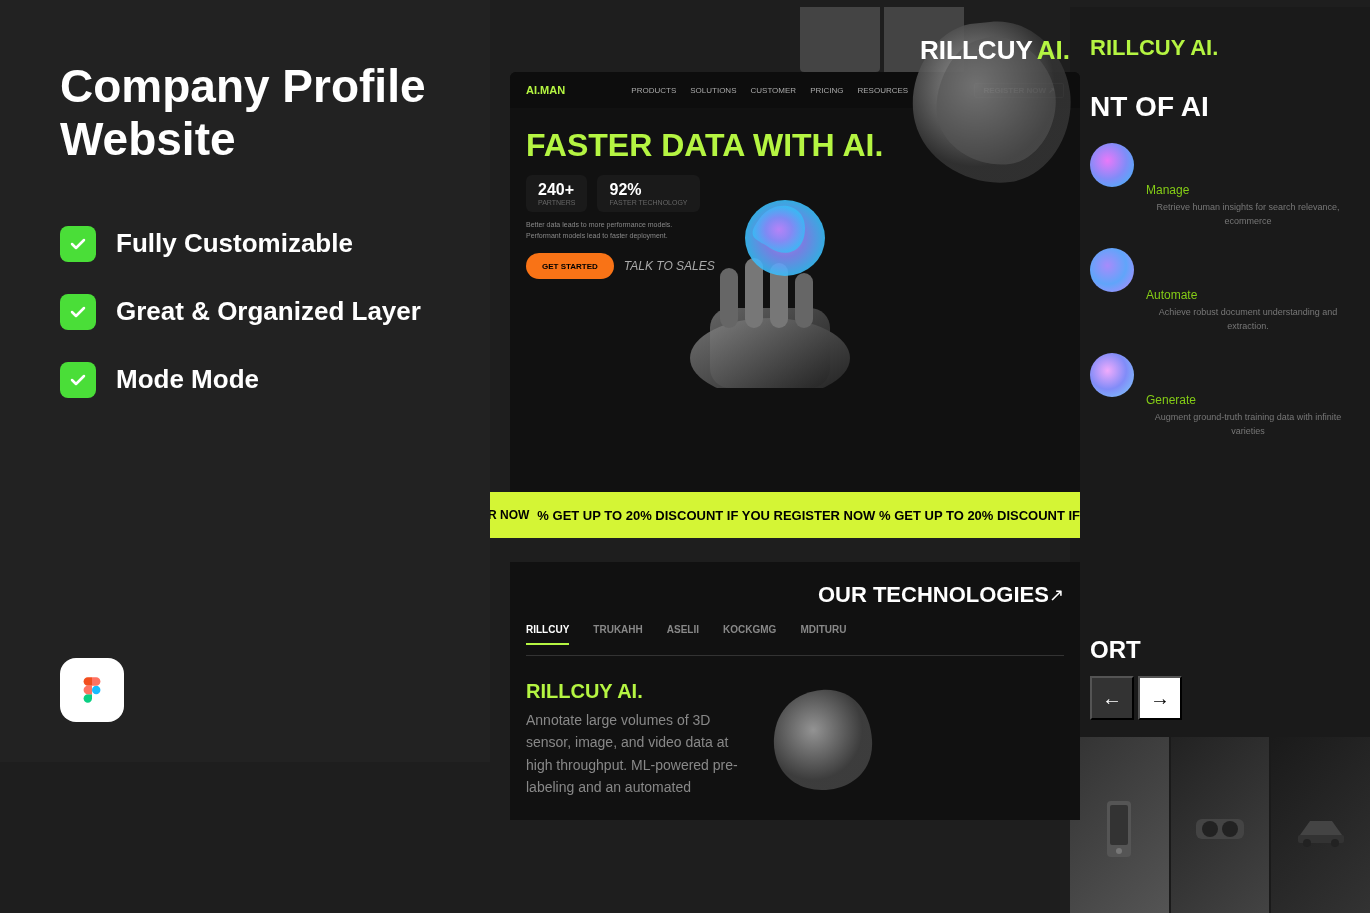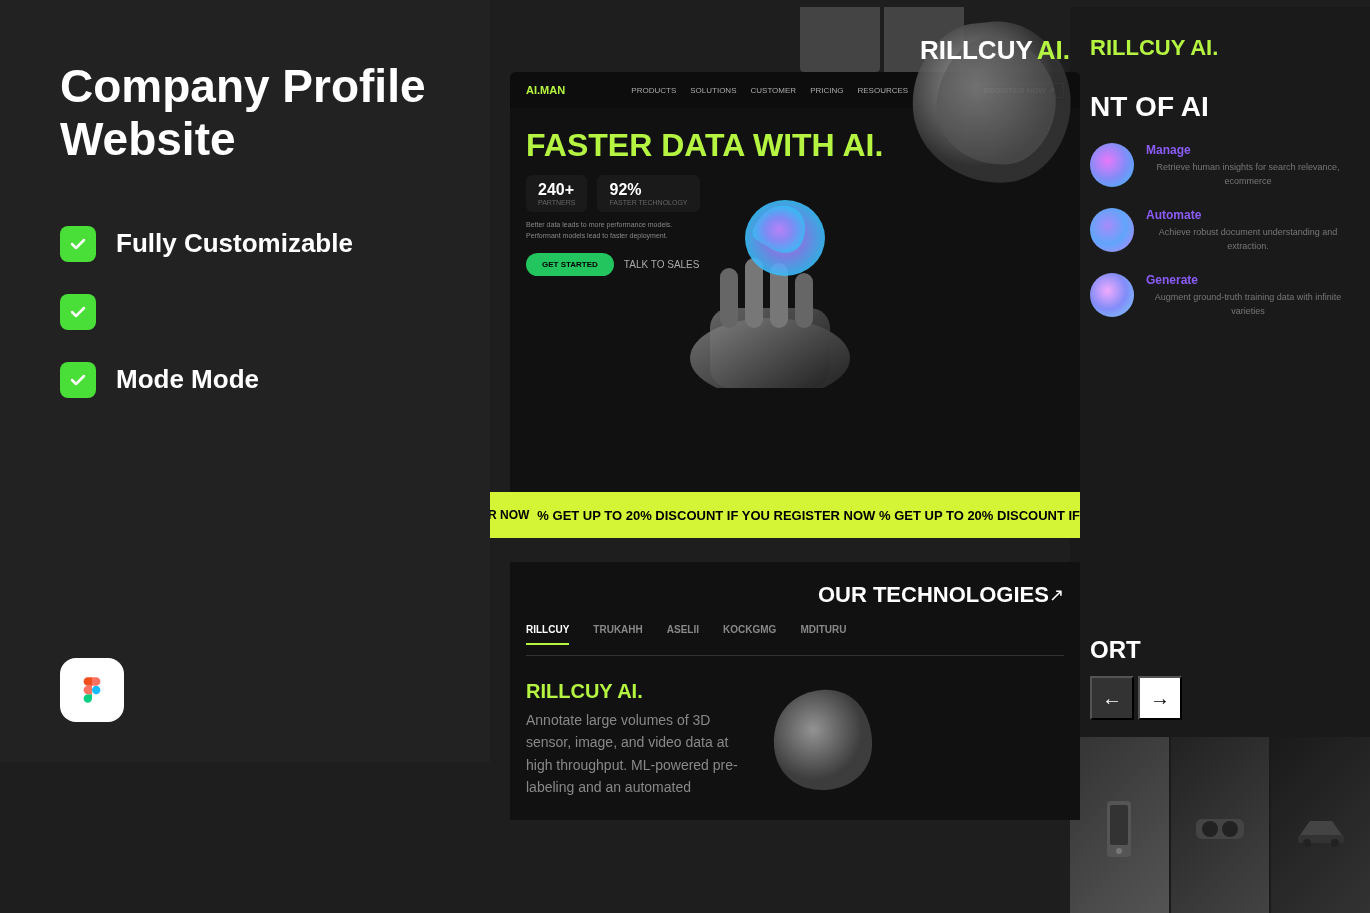--- a/index.html
+++ b/index.html
@@ -211,37 +211,38 @@
 
     .hero-buttons {
       display: flex;
       gap: 10px;
       margin-top: 12px;
       position: relative;
       z-index: 2;
     }
 
     .btn-get-started {
-      background: #22c55e;
+      background: #f97316;
       color: #000000;
       font-size: 8px;
       font-weight: 700;
       padding: 6px 16px;
       border-radius: 20px;
       border: none;
       cursor: pointer;
     }
 
     .btn-talk {
       background: transparent;
       color: #aaaaaa;
-      font-size: 10px;
+      font-size: 12px;
       padding: 6px 0;
       border: none;
       cursor: pointer;
+      font-style: italic;
     }
 
     
     .robot-hand {
       position: absolute;
       bottom: -20px;
       left: 120px;
       width: 280px;
       height: 230px;
     }
@@ -401,24 +402,25 @@
 
     .ai-blob {
       width: 44px;
       height: 44px;
       border-radius: 50%;
       flex-shrink: 0;
       overflow: hidden;
     }
 
     .ai-feature-content .ai-feature-title {
-      color: #8b5cf6;
+      color: #84cc16;
       font-size: 12px;
-      font-weight: 700;
+      font-weight: 400;
       margin-bottom: 4px;
+      margin-top: 40px;
     }
 
     .ai-feature-content .ai-feature-desc {
       color: #777777;
       font-size: 9px;
       line-height: 1.5;
       text-align: center;
     }
 
     .arrow-btn {
@@ -504,20 +506,21 @@
           </svg>
         </div>
         <span class="feature-label">Fully Customizable</span>
       </div>
       <div class="feature-item">
         <div class="check-box">
           <svg viewBox="0 0 20 20" fill="none">
             <path d="M4 10l4 4 8-8" stroke="#fff" stroke-width="2.5" stroke-linecap="round" stroke-linejoin="round"></path>
           </svg>
         </div>
+        <span class="feature-label">Great &amp; Organized Layer</span>
       </div>
       <div class="feature-item">
         <div class="check-box">
           <svg viewBox="0 0 20 20" fill="none">
             <path d="M4 10l4 4 8-8" stroke="#fff" stroke-width="2.5" stroke-linecap="round" stroke-linejoin="round"></path>
           </svg>
         </div>
         <span class="feature-label">Mode Mode</span>
       </div>
     </div>

